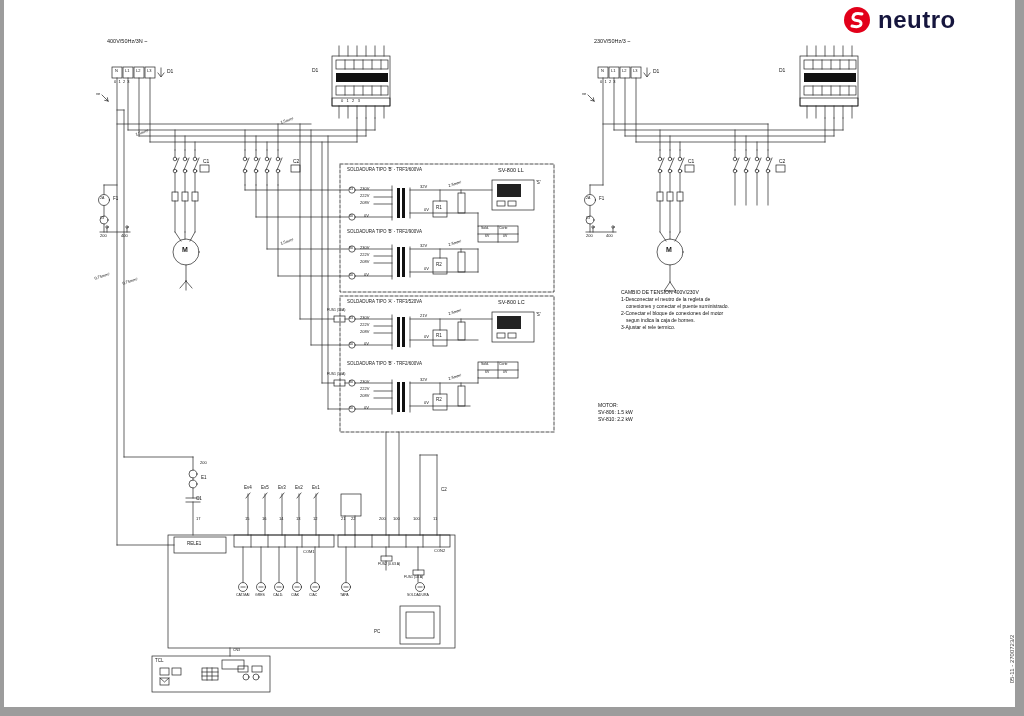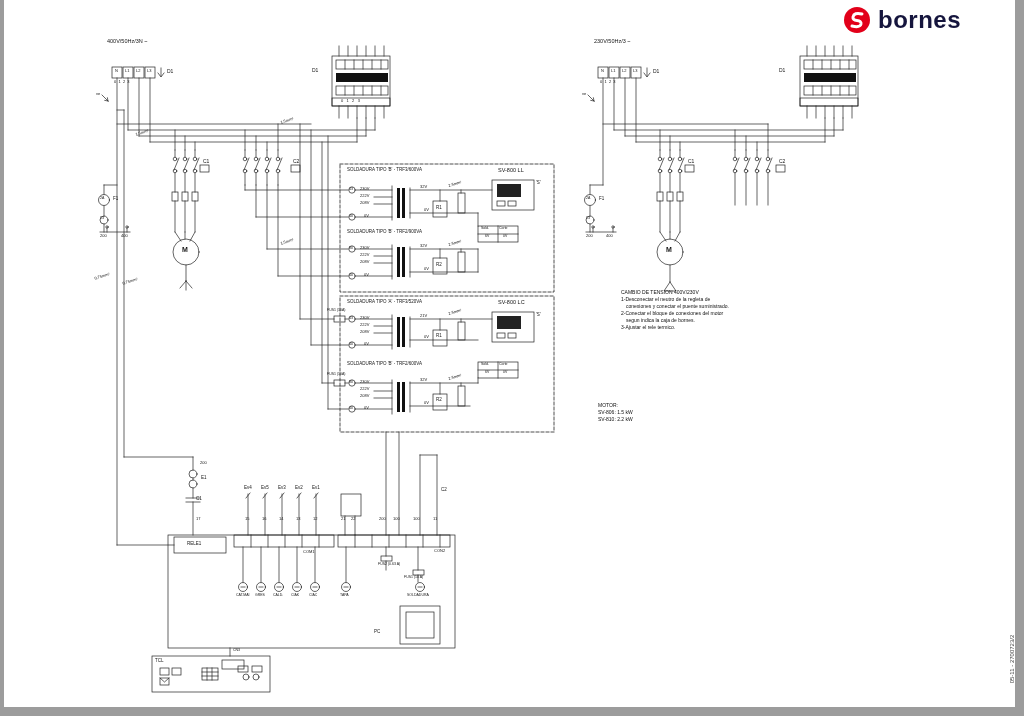--- a/index.html
+++ b/index.html
@@ -370,21 +370,21 @@
       <div class="lbl" style="left: 374px; top: 630px; font-size: 4.5px;">PC</div>
       <div class="lbl" style="left: 233px; top: 649px; font-size: 3.5px;">CN3</div>
       <div class="lbl" style="left: 155px; top: 659px; font-size: 4.5px;">TCL</div>
     </div>
 
   <div class="logo">
     <svg width="30" height="30" viewBox="0 0 30 30">
       <circle cx="15" cy="15" r="13" fill="#e2001a"></circle>
       <path d="M20 9 Q12 7 11 12 Q10.5 15 15 15.5 Q19.5 16 19 19 Q18 23 10 21" stroke="#ffffff" stroke-width="3" fill="none" stroke-linecap="round"></path>
     </svg>
-    <span class="logo-text">bornes</span>
+    <span class="logo-text">neutro</span>
   </div>
 
   <div class="instructions">
     <div>CAMBIO DE TENSION 400V/230V</div>
     <div class="line">1-Desconectar el neutro de la regleta de</div>
     <div class="line indent">conexiones y conectar el puente suministrado.</div>
     <div class="line">2-Conectar el bloque de conexiones del motor</div>
     <div class="line indent">segun indica la caja de bornes.</div>
     <div class="line">3-Ajustar el rele termico.</div>
   </div>

